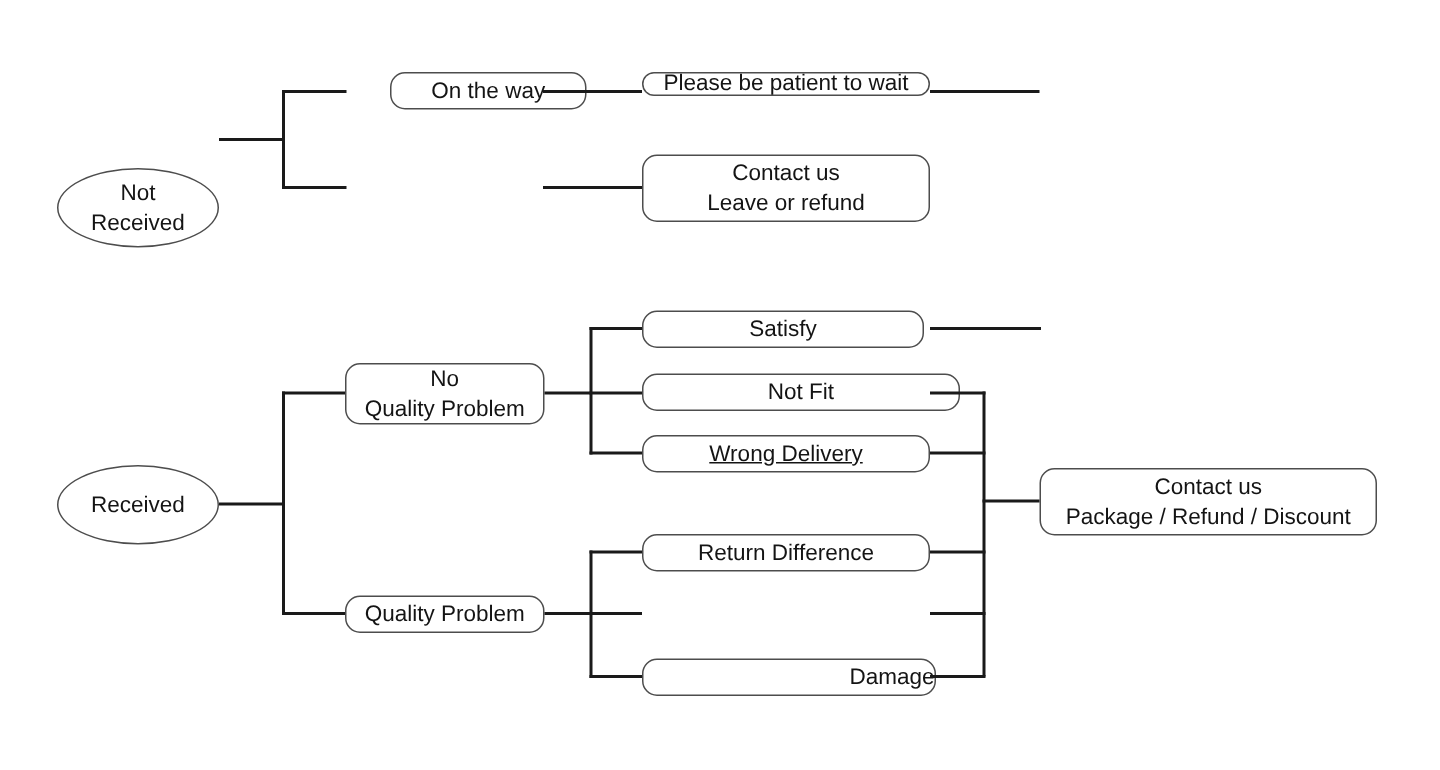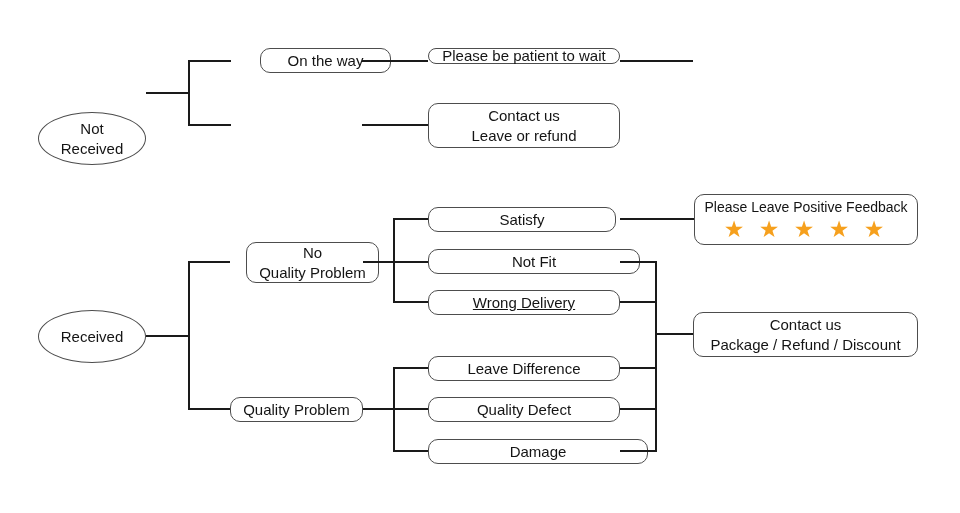--- a/index.html
+++ b/index.html
@@ -77,55 +77,48 @@
   <div class="hline" style="left:188px; top:60px; width:43px;"></div>
   <div class="hline" style="left:188px; top:124px; width:43px;"></div>
   <div class="hline" style="left:362px; top:60px; width:66px;"></div>
   <div class="hline" style="left:620px; top:60px; width:73px;"></div>
   <div class="hline" style="left:362px; top:124px; width:66px;"></div>
 
   <div class="node ellipse" style="left:38px; top:310px; width:108px; height:53px;">
     <span>Received</span>
   </div>
 
-  <div class="node rect" style="left:230px; top:242px; width:133px; height:41px;margin-left:16px;">
+  <div class="node rect" style="left:230px; top:242px; width:133px; height:41px;">
     <span>No</span>
     <span>Quality Problem</span>
   </div>
 
   <div class="node rect" style="left:428px; top:207px; width:188px; height:25px;">
     <span>Satisfy</span>
   </div>
 
   <div class="node rect" style="left:428px; top:249px; width:212px; height:25px;">
     <span>Not Fit</span>
   </div>
 
   <div class="node rect" style="left:428px; top:290px; width:192px; height:25px;text-decoration:underline;">
     <span>Wrong Delivery</span>
   </div>
 
-  <div class="node rect" style="left:694px; top:194px; width:224px; height:51px;">
-    <span class="feedback-title">Please Leave Positive Feedback</span>
-    <span class="stars" style="color:#F6A01D;">★ ★ ★ ★ ★</span>
-  </div>
 
   <div class="node rect" style="left:230px; top:397px; width:133px; height:25px;">
     <span>Quality Problem</span>
   </div>
 
   <div class="node rect" style="left:428px; top:356px; width:192px; height:25px;">
-    <span>Leave Difference</span>
+    <span>Return Difference</span>
   </div>
 
-  <div class="node rect" style="left:428px; top:397px; width:192px; height:25px;">
-    <span>Quality Defect</span>
-  </div>
 
-  <div class="node rect" style="left:428px; top:439px; width:220px; height:25px;">
+  <div class="node rect" style="left:428px; top:439px; width:196px; height:25px;align-items:flex-end;">
     <span>Damage</span>
   </div>
 
   <div class="node rect" style="left:693px; top:312px; width:225px; height:45px;">
     <span>Contact us</span>
     <span>Package / Refund / Discount</span>
   </div>
 
   <div class="hline" style="left:146px; top:335px; width:43px;"></div>
   <div class="vline" style="left:188px; top:261px; height:149px;"></div>

